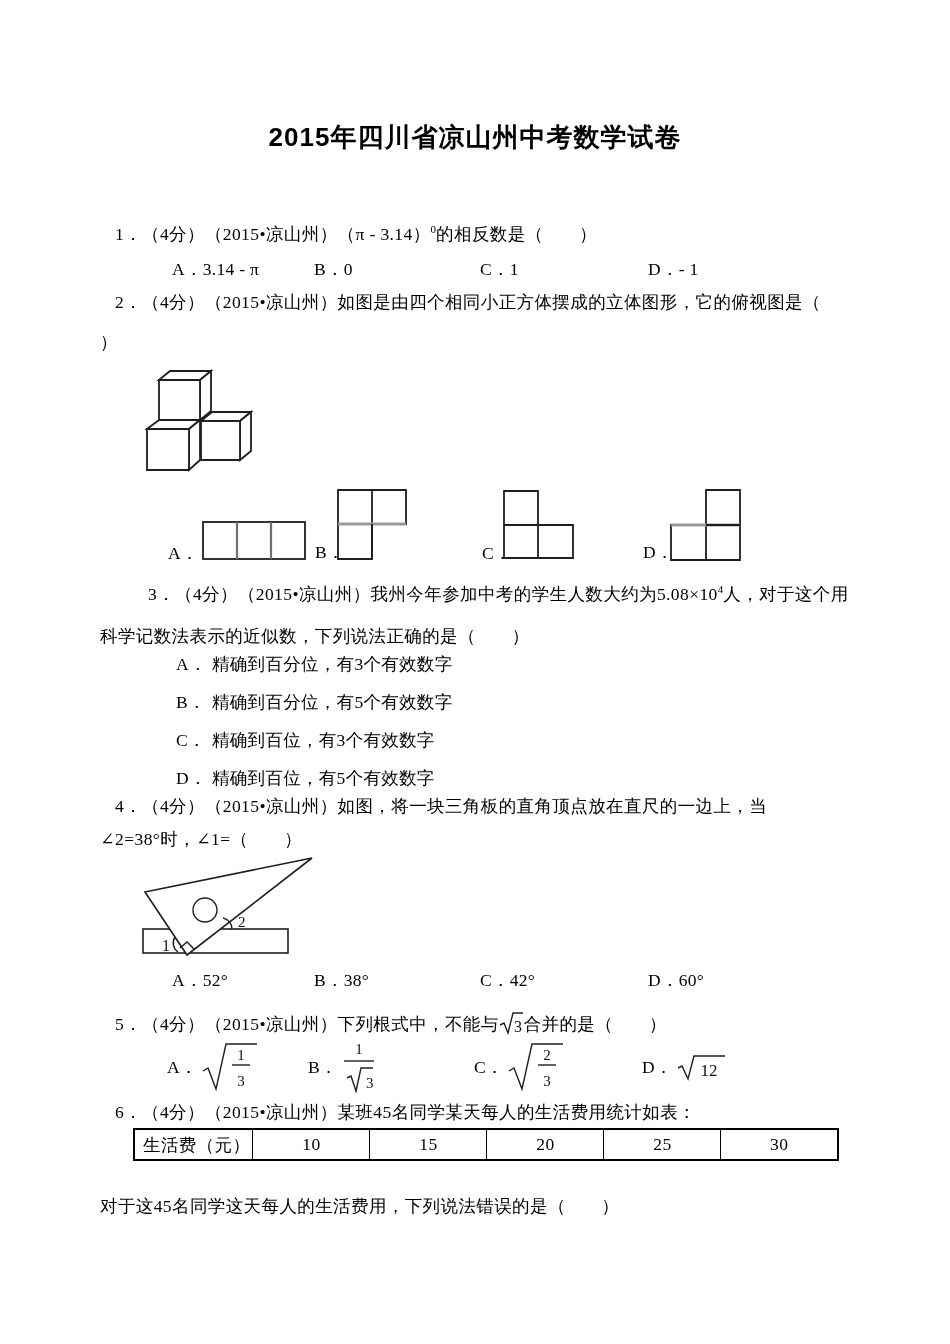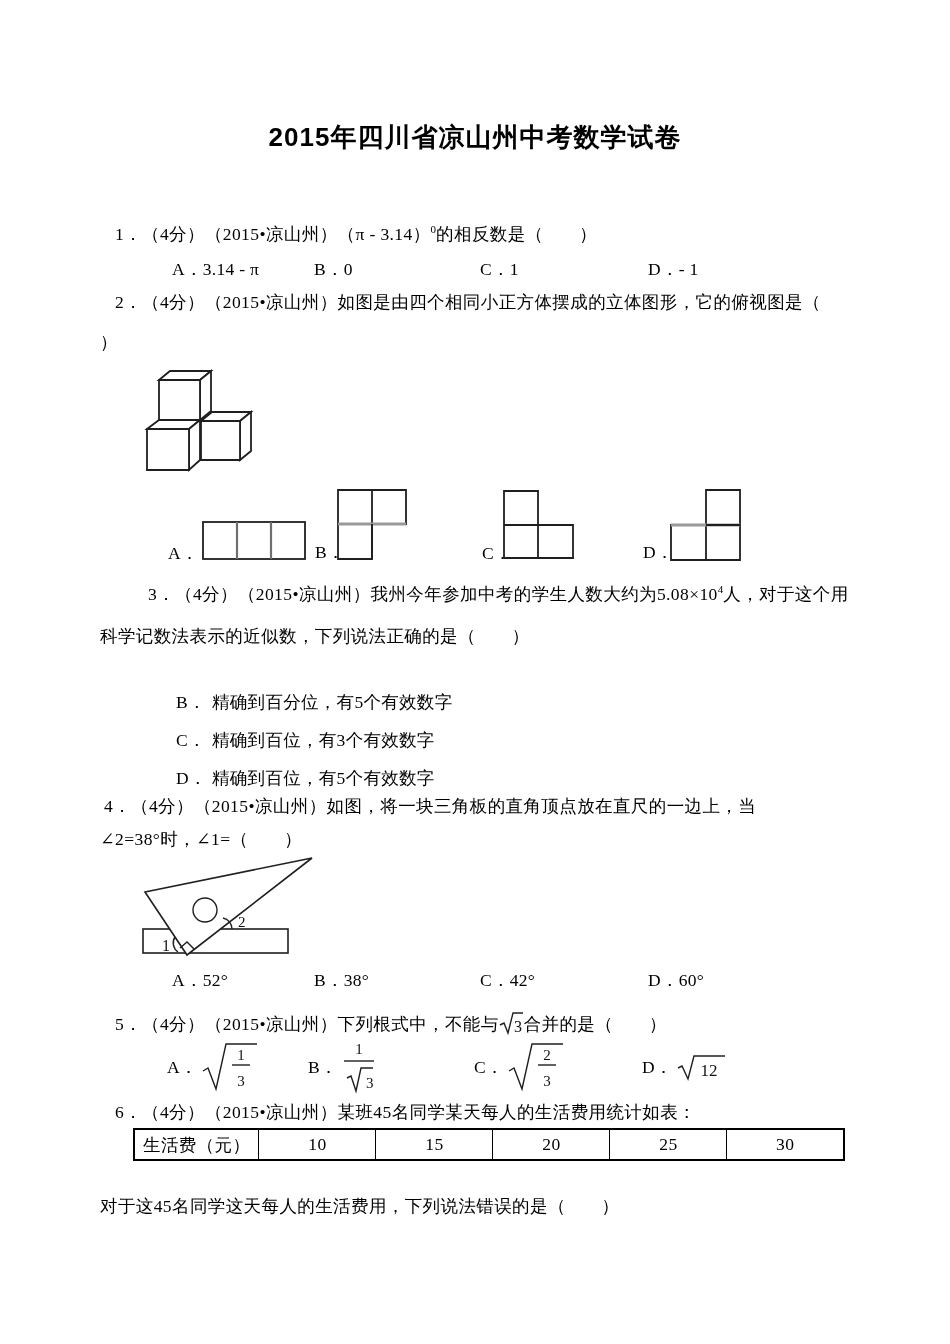--- a/index.html
+++ b/index.html
@@ -32,21 +32,21 @@
   svg .mid{stroke:#6f6f6f;stroke-width:2.2;fill:none;}
   svg text{font-family:"Liberation Serif","DejaVu Serif",serif;fill:#111;}
   .q5opt{display:flex;align-items:center;}
   .q5opt .opt-letter{font-size:17.5px;margin-right:4px;}
   table.stat{
     border-collapse:collapse;table-layout:fixed;
     font-size:17.5px;
   }
   table.stat td{
     border:1.4px solid #000;height:29px;text-align:center;
-    padding:0 8px;letter-spacing:.4px;
+    padding:0 2px;letter-spacing:.4px;
   }
   table.stat{border:2px solid #000;}
   table.stat td.head{ text-align:left;padding-left:8px;}
 </style>
 </head>
 <body>
 
 <div class="page">
 
   <div class="abs title">2015年四川省凉山州中考数学试卷</div>
@@ -110,25 +110,26 @@
       <polygon class="ln" points="36,1 70,1 70,71 1,71 1,36 36,36"></polygon>
       <line class="ln" x1="36" y1="36" x2="36" y2="71"></line>
       <line class="gray" x1="1" y1="36" x2="70" y2="36"></line>
       <line class="ln" x1="36" y1="36" x2="70" y2="36"></line>
     </svg>
   </div>
 
   <div class="abs stem" style="left:115px;top:582px;margin-left:33px;"><span>3．（4分）（2015•凉山州）我州今年参加中考的学生人数大约为5.08×10</span><sup class="exp">4</sup><span>人，对于这个用</span></div>
   <div class="abs stem" style="left:100px;top:624px;">科学记数法表示的近似数，下列说法正确的是（　　）</div>
 
+  <div class="abs optline" style="left:176px;top:652px;"><span class="opt-label">A．</span><span>精确到百分位，有3个有效数字</span></div>
   <div class="abs optline" style="left:176px;top:690px;"><span class="opt-label">B．</span><span>精确到百分位，有5个有效数字</span></div>
   <div class="abs optline" style="left:176px;top:728px;"><span class="opt-label">C．</span><span>精确到百位，有3个有效数字</span></div>
   <div class="abs optline" style="left:176px;top:766px;"><span class="opt-label">D．</span><span>精确到百位，有5个有效数字</span></div>
 
-  <div class="abs stem" style="left:104px;top:794px;">4．（4分）（2015•凉山州）如图，将一块三角板的直角顶点放在直尺的一边上，当</div>
+  <div class="abs stem" style="left:115px;top:794px;">4．（4分）（2015•凉山州）如图，将一块三角板的直角顶点放在直尺的一边上，当</div>
   <div class="abs stem" style="left:100px;top:827px;">∠2=38°时，∠1=（　　）</div>
 
   <div class="abs" style="left:118px;top:848px;">
     <svg width="235" height="112" viewBox="0 0 235 112">
       <rect class="face" x="25" y="81" width="145" height="24" style="stroke-width:1.6"></rect>
       <polygon class="face" points="27,44 194,10 69,107" style="stroke-width:1.6"></polygon>
       <circle class="thin" cx="87" cy="62" r="12"></circle>
       <path class="thin" d="M 114 81 A 11 11 0 0 0 105 70"></path>
       <path class="thin" d="M 60 104 A 11 11 0 0 1 57 89"></path>
       <path class="thin" d="M 62 100 L 69 94 L 76 101"></path>

